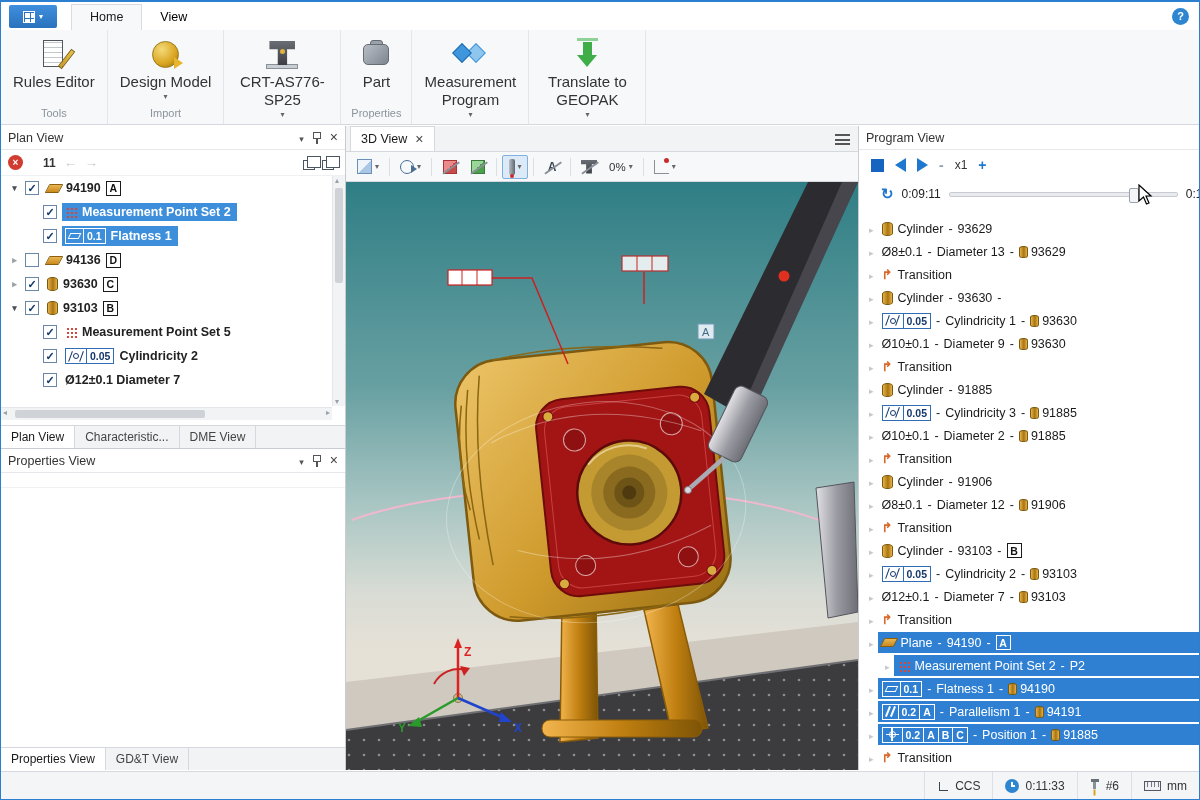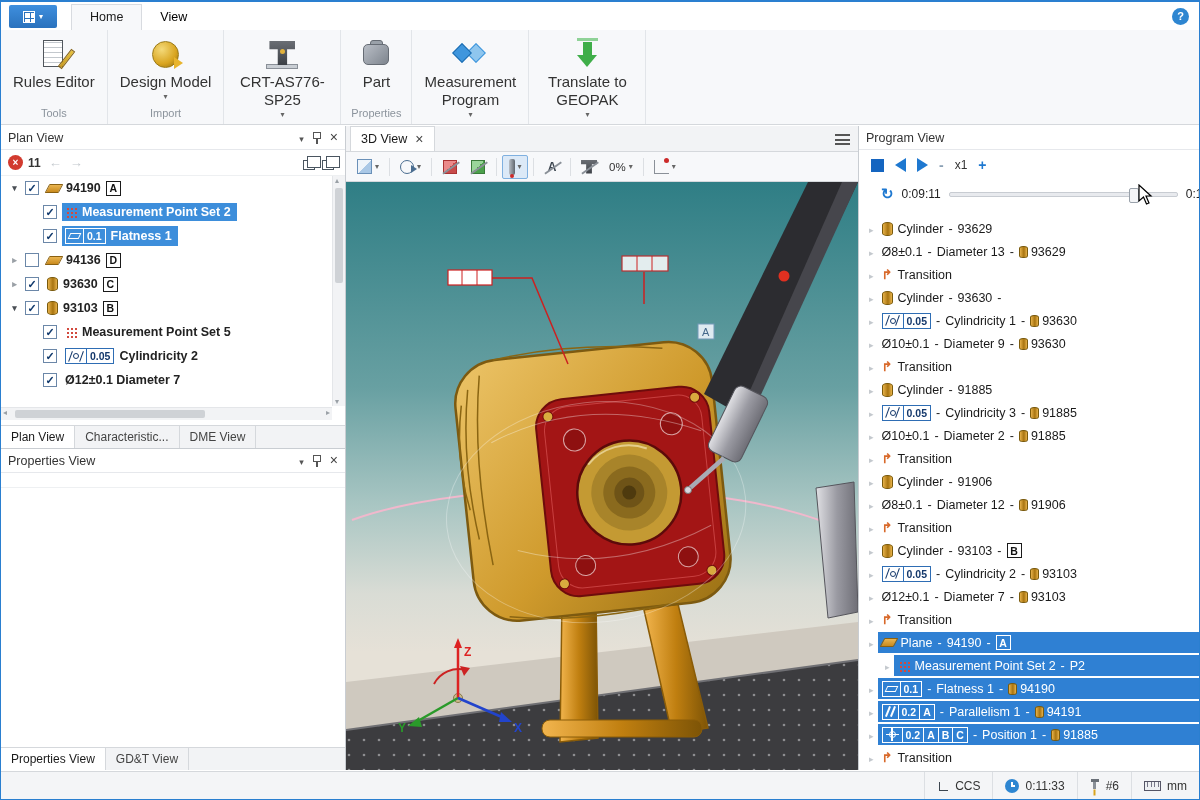--- a/index.html
+++ b/index.html
@@ -50,21 +50,21 @@
   .pin-ic::before{content:"";display:block;width:6px;height:5px;border:1.5px solid #555;margin:0 auto}
   .pin-ic::after{content:"";display:block;width:1.5px;height:5px;background:#555;margin:0 auto}
   .close-ic::before{content:"×";font-size:14px;color:#444;line-height:1}
   .tabsrow{position:absolute;left:0;right:0;bottom:0;height:23px;background:#f2f3f5;border-top:1px solid #d5d8dc;display:flex}
   .btab{padding:4px 10px 0;font-size:12px;color:#444;border-right:1px solid #d5d8dc;background:#f2f3f5;white-space:nowrap}
   .btab.active{background:#fff;color:#1a1a1a}
 
   
   .plan-panel{position:absolute;left:1px;top:126px;width:345px;height:322px;background:#fff;border-right:1px solid #c9cdd2}
   .plan-toolbar{height:26px;display:flex;align-items:center;gap:8px;padding:0 7px;border-bottom:1px solid #eef0f2}
-  .err-badge{display:flex;align-items:center;gap:5px;font-weight:700;color:#333}
+  .err-badge{display:flex;align-items:center;gap:20px;font-weight:700;color:#333}
   .err-circle{width:15px;height:15px;border-radius:50%;background:#d23b2f;color:#fff;font-size:10px;display:flex;align-items:center;justify-content:center}
   .err-circle::before{content:"×";font-weight:700}
   .nav-ar{font-size:13px;color:#c3c8cd}
   .wins{margin-left:auto;display:flex;gap:7px;padding-right:4px}
   .win-ic{width:12px;height:10px;border:1.5px solid #4a5560;position:relative;margin-top:4px}
   .win-ic::before{content:"";position:absolute;left:3px;top:-5px;width:12px;height:10px;border:1.5px solid #4a5560;background:#fff}
   .plan-tree{position:absolute;left:0;right:13px;top:50px;bottom:42px;overflow:hidden}
   .trow{height:24px;display:flex;align-items:center;gap:5px;padding-left:3px;font-weight:700;font-size:12.5px}
   .tind{flex:none}
   .exp{width:11px;flex:none;text-align:center;font-size:9px;color:#9aa0a6}

